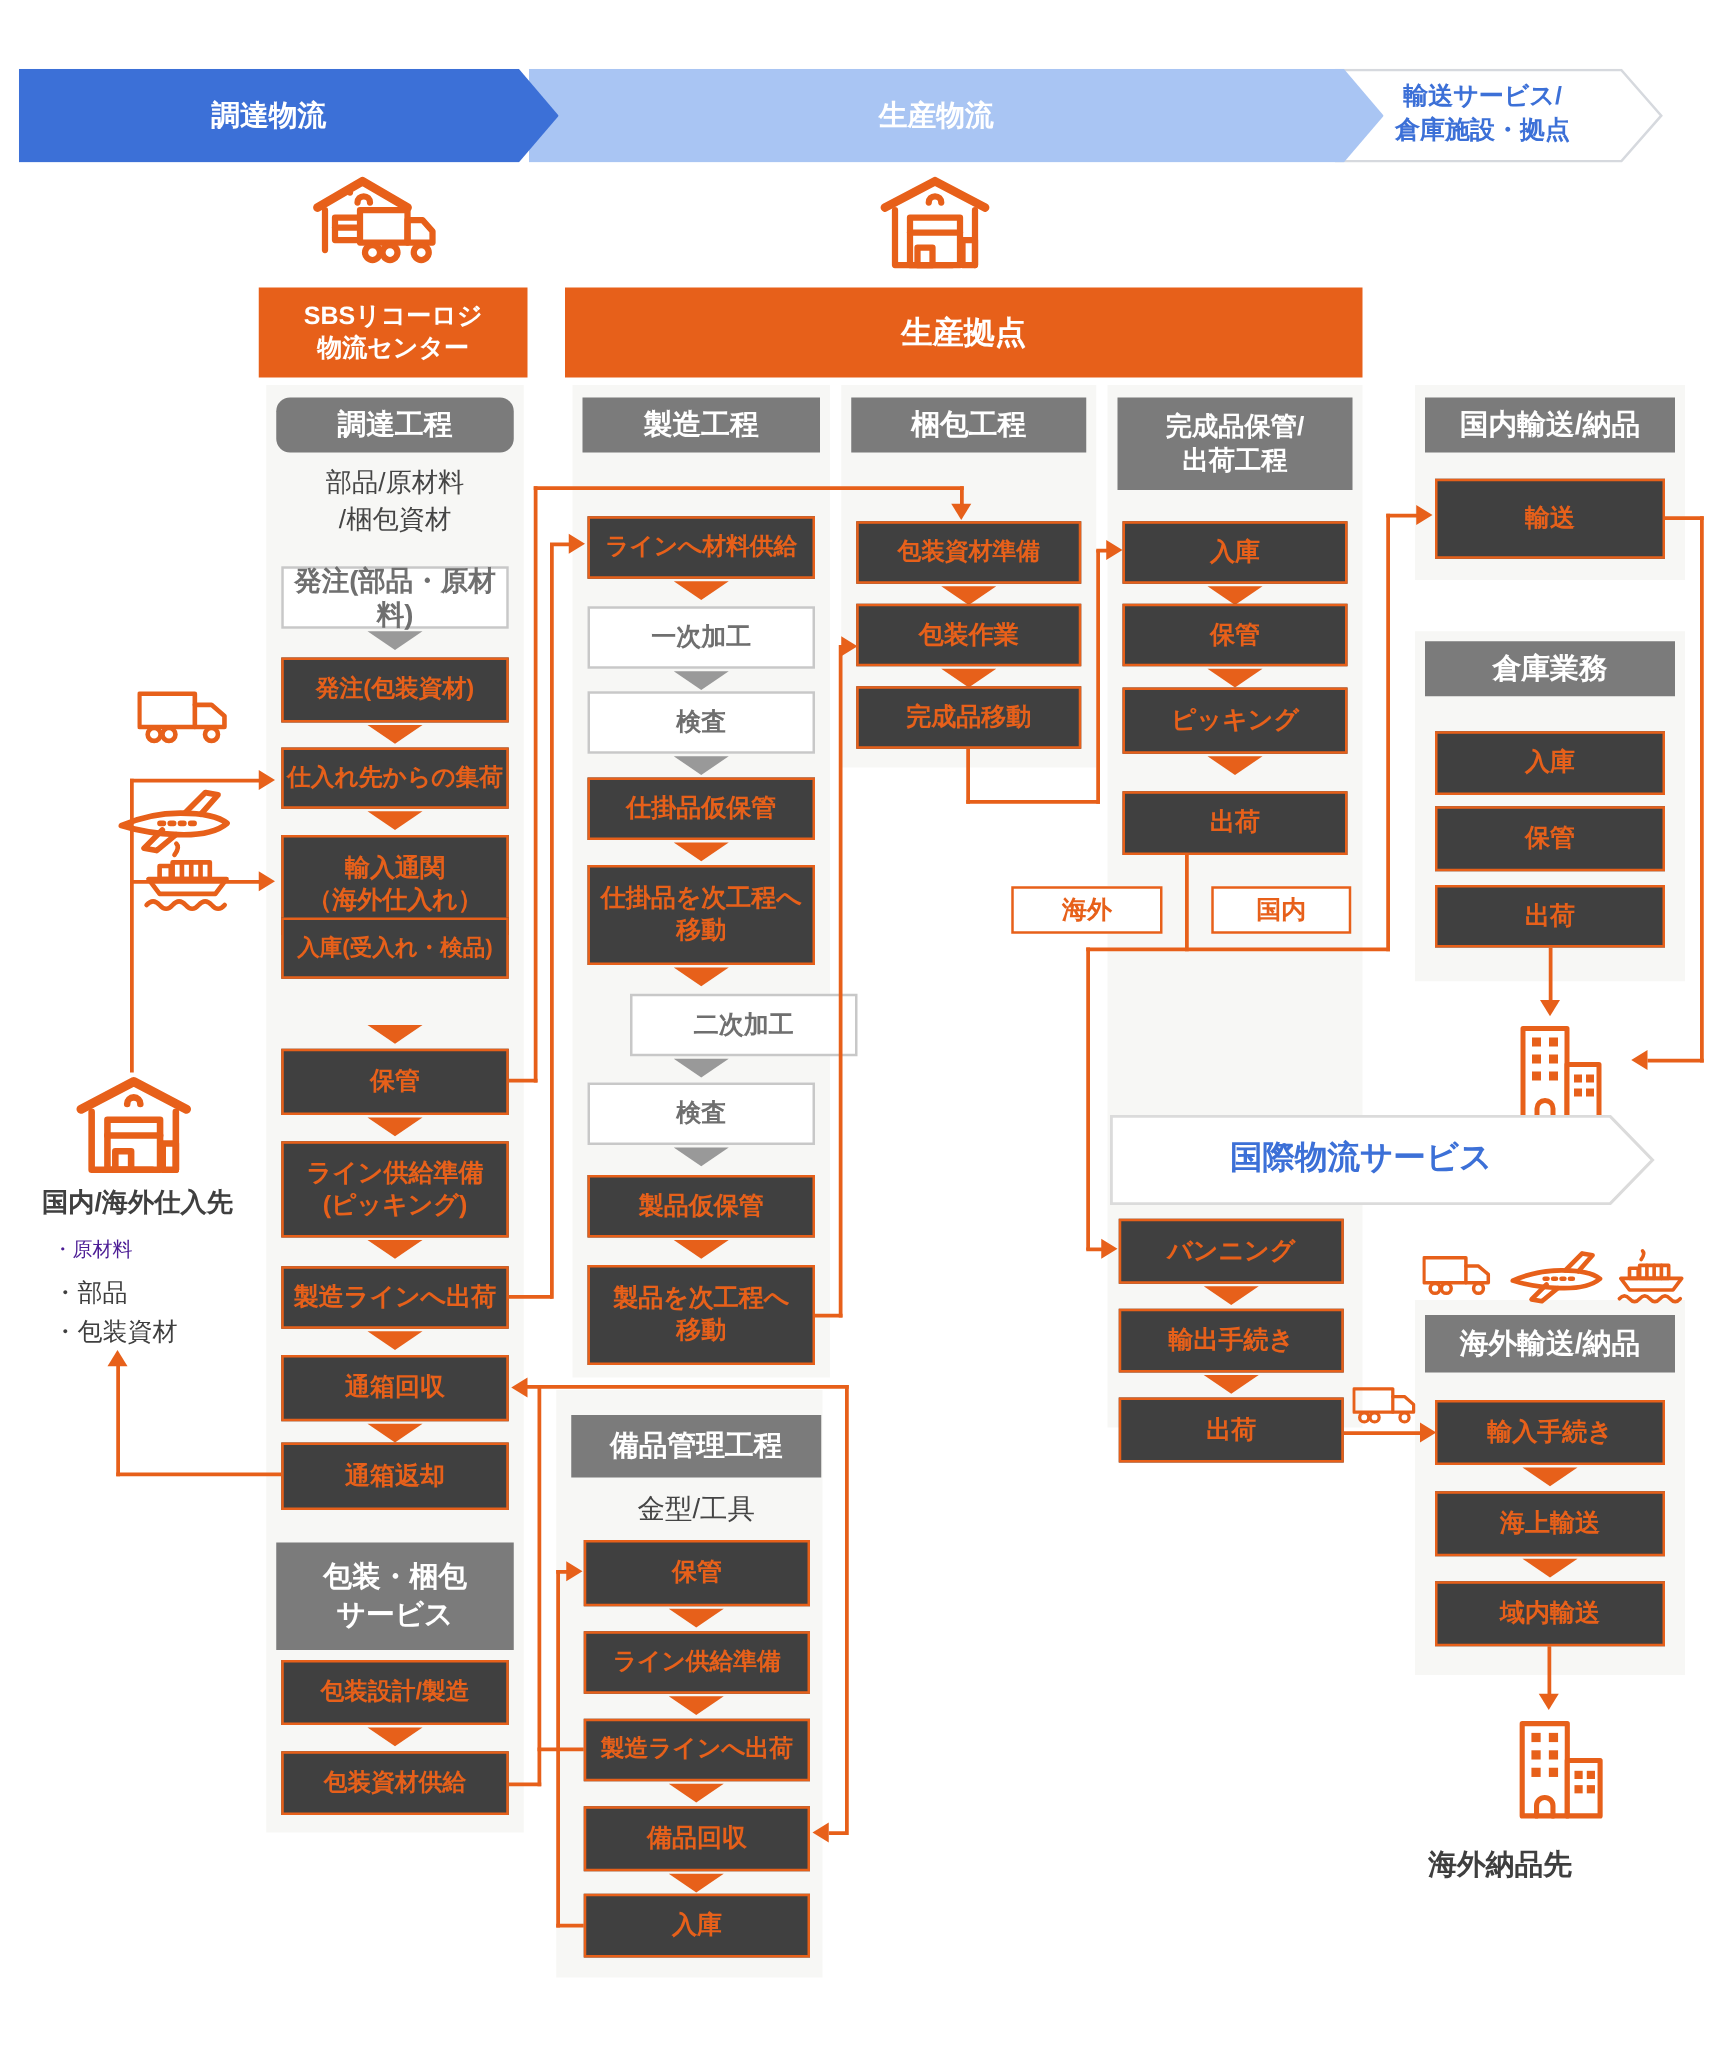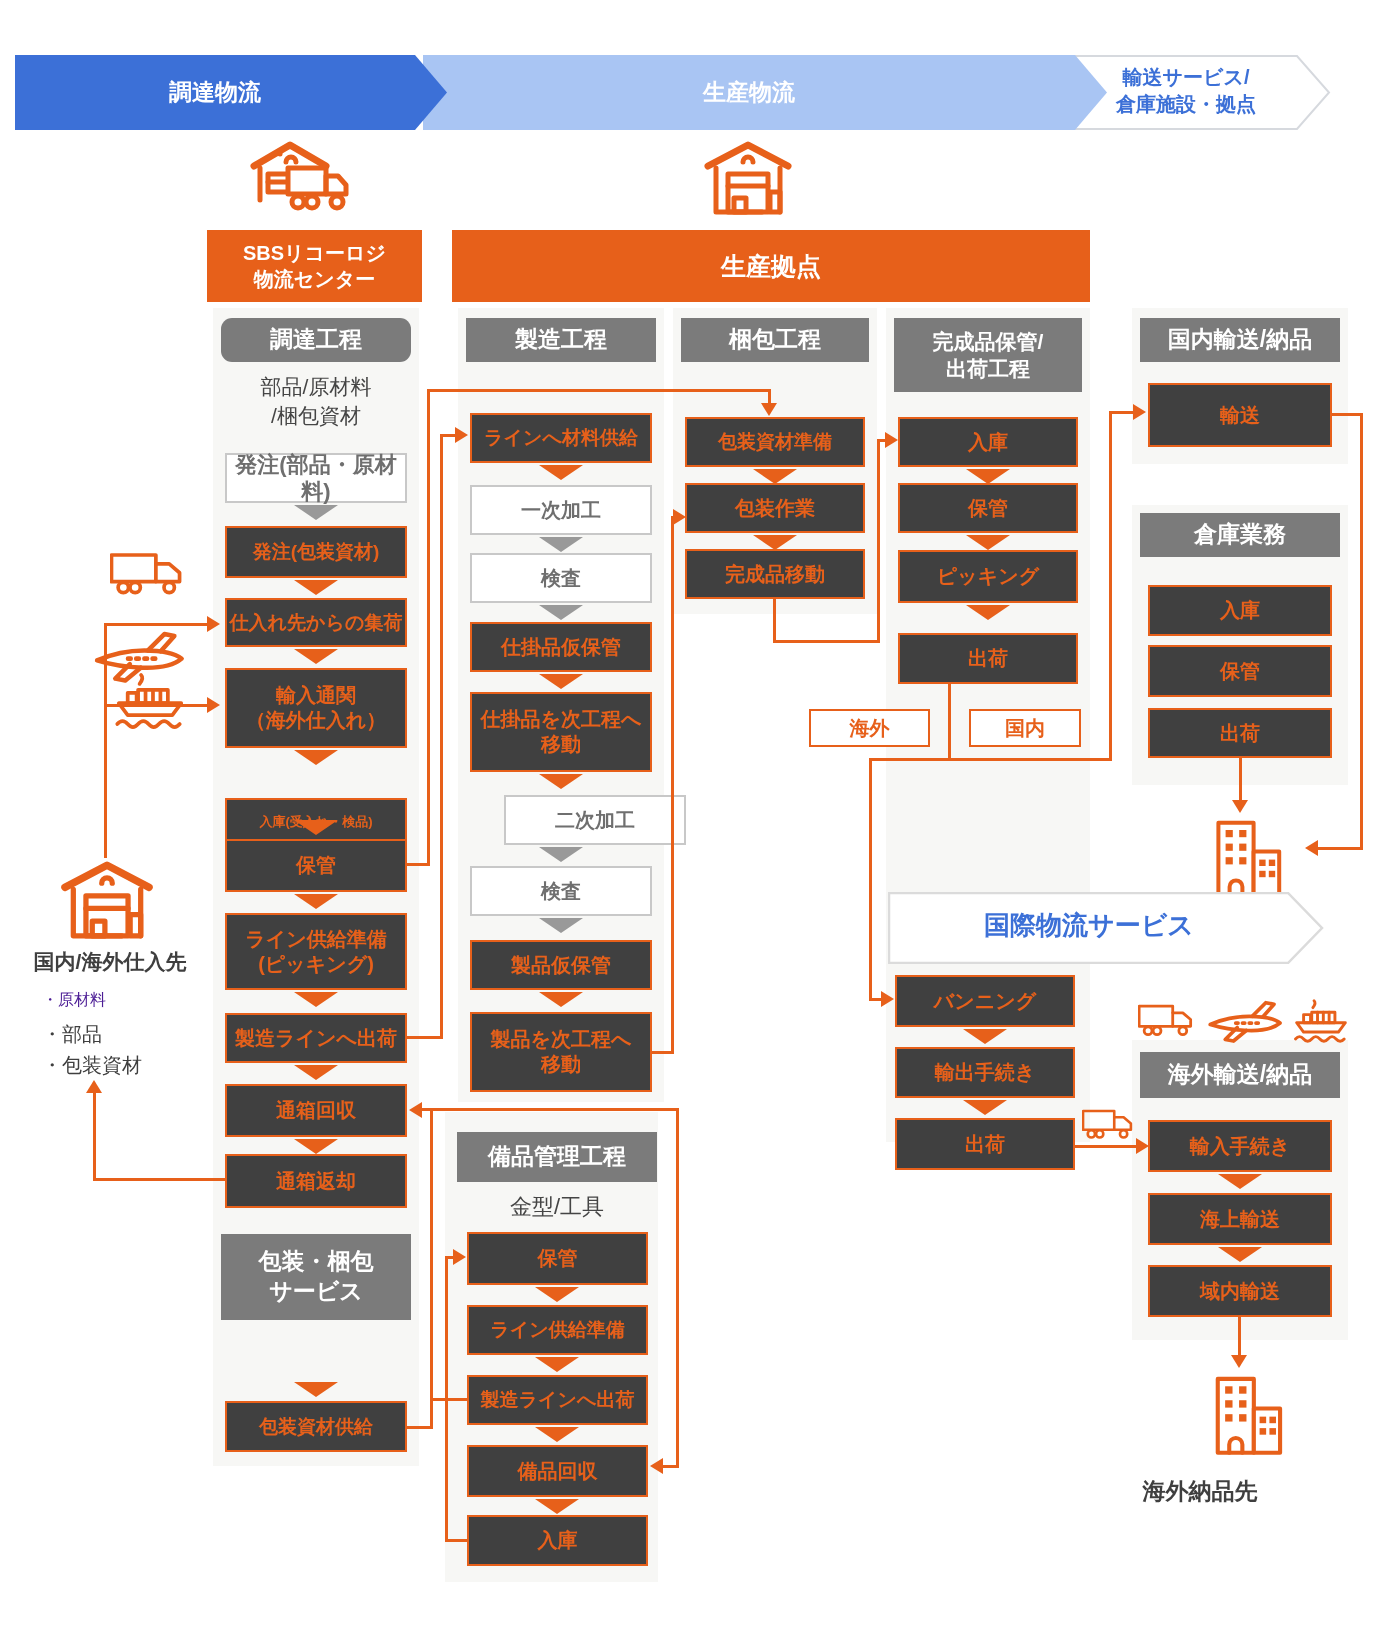--- a/index.html
+++ b/index.html
@@ -88,34 +88,35 @@
 /梱包資材</div>
   <div class="box gbox" style="left:225px;top:453px;width:182px;height:50px;font-size:22px;">発注(部品・原材料)</div>
   <div class="tri gray" style="left:294px;top:505px;"></div>
   <div class="box obox" style="left:225px;top:526px;width:182px;height:52px;font-size:19px;">発注(包装資材)</div>
   <div class="tri" style="left:294px;top:580px;"></div>
   <div class="box obox" style="left:225px;top:598px;width:182px;height:49px;font-size:19px;">仕入れ先からの集荷</div>
   <div class="tri" style="left:294px;top:649px;"></div>
   <div class="box obox" style="left:225px;top:668px;width:182px;height:80px;">輸入通関
 （海外仕入れ）</div>
   <div class="tri" style="left:294px;top:750px;"></div>
-  <div class="box obox" style="left:225px;top:798px;width:182px;height:49px;font-size:13px;">入庫(受入れ・検品)</div>
+  <div class="box obox" style="left:225px;top:734px;width:182px;height:49px;font-size:18px;">入庫(受入れ・検品)</div>
   <div class="tri" style="left:294px;top:820px;"></div>
   <div class="box obox" style="left:225px;top:839px;width:182px;height:53px;">保管</div>
   <div class="tri" style="left:294px;top:894px;"></div>
   <div class="box obox" style="left:225px;top:913px;width:182px;height:77px;">ライン供給準備
 (ピッキング)</div>
   <div class="tri" style="left:294px;top:992px;"></div>
   <div class="box obox" style="left:225px;top:1013px;width:182px;height:50px;">製造ラインへ出荷</div>
   <div class="tri" style="left:294px;top:1065px;"></div>
   <div class="box obox" style="left:225px;top:1084px;width:182px;height:53px;">通箱回収</div>
   <div class="tri" style="left:294px;top:1139px;"></div>
   <div class="box obox" style="left:225px;top:1154px;width:182px;height:54px;">通箱返却</div>
   <div class="ghead" style="left:221px;top:1234px;width:190px;height:86px;">包装・梱包
 サービス</div>
+  <div class="box obox" style="left:225px;top:1328px;width:182px;height:52px;font-size:19px;">包装設計/製造</div>
   <div class="tri" style="left:294px;top:1382px;"></div>
   <div class="box obox" style="left:225px;top:1401px;width:182px;height:51px;font-size:19px;">包装資材供給</div>
 
   <div class="ghead" style="left:466px;top:318px;width:190px;height:44px;">製造工程</div>
   <div class="box obox" style="left:470px;top:413px;width:182px;height:50px;font-size:19px;">ラインへ材料供給</div>
   <div class="tri" style="left:539px;top:465px;"></div>
   <div class="box gbox" style="left:470px;top:485px;width:182px;height:50px;">一次加工</div>
   <div class="tri gray" style="left:539px;top:537px;"></div>
   <div class="box gbox" style="left:470px;top:553px;width:182px;height:50px;">検査</div>
   <div class="tri gray" style="left:539px;top:605px;"></div>

